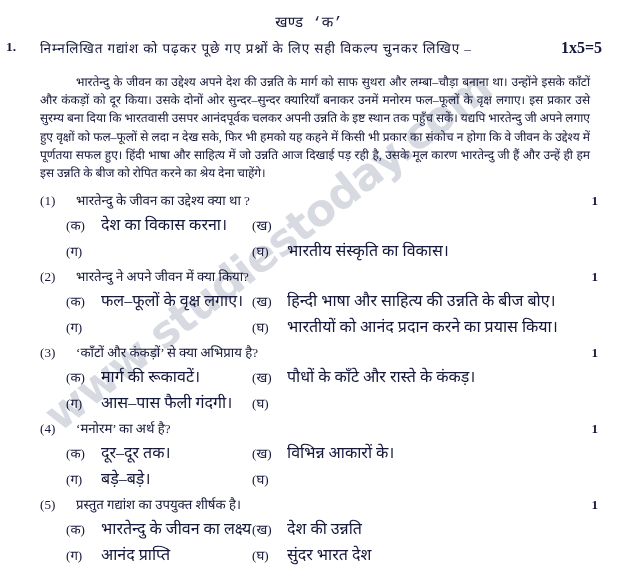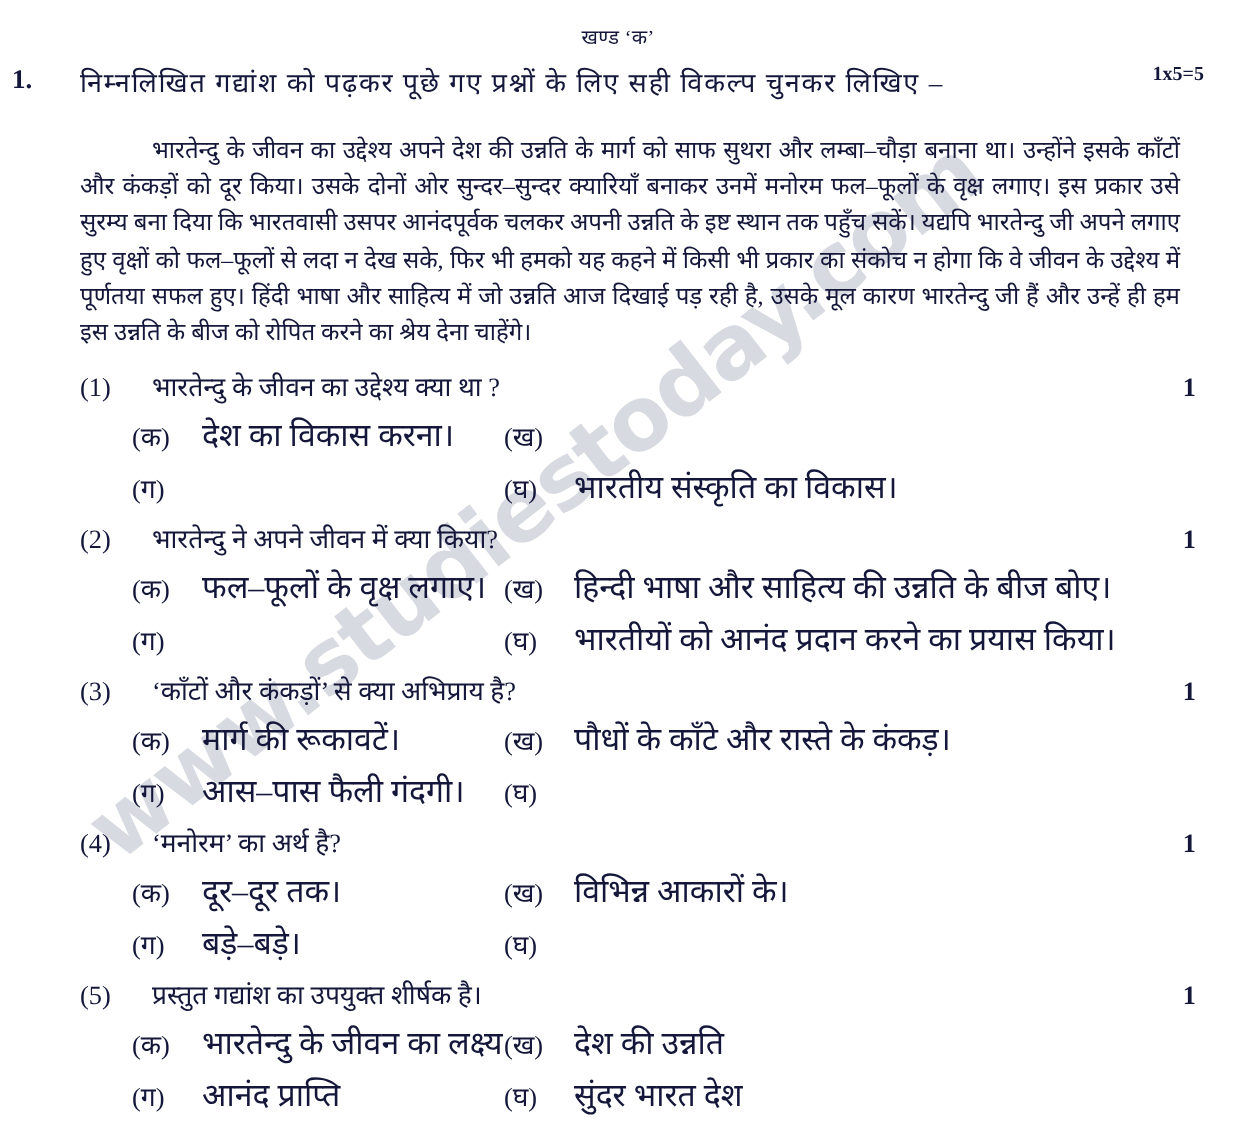--- a/index.html
+++ b/index.html
@@ -44,53 +44,54 @@
 
   
   #content {
     position: relative;
     z-index: 10;
     padding: 0;
   }
 
   .section-head {
     text-align: center;
-    font-size: 10px;
+    font-size: 15px;
     margin: 6px 0 0 0;
     padding-top: 5px;
     letter-spacing: .2px;
+    font-family: Liberation Mono, monospace;
   }
 
   .q-block {
     position: relative;
     margin-top: 7px;
     padding-left: 40px;
     padding-right: 14px;
   }
   .q-number {
     position: absolute;
     left: 6px;
     top: 0;
     font-weight: 700;
     font-size: 13.5px;
   }
   .q-directive-row {
     display: flex;
-    align-items: flex-start;
+    align-items: flex-end;
     justify-content: space-between;
     gap: 24px;
   }
   .q-directive {
     font-size: 13.5px;
     letter-spacing: .9px;
     white-space: nowrap;
   }
   .marks-total {
     font-weight: 700;
-    font-size: 10px;
+    font-size: 16px;
     white-space: nowrap;
     padding-right: 2px;
   }
 
   .passage {
     margin-top: 16px;
     margin-left: 0px;
     margin-right: 14px;
     font-size: 12px;
     line-height: 1.52;

